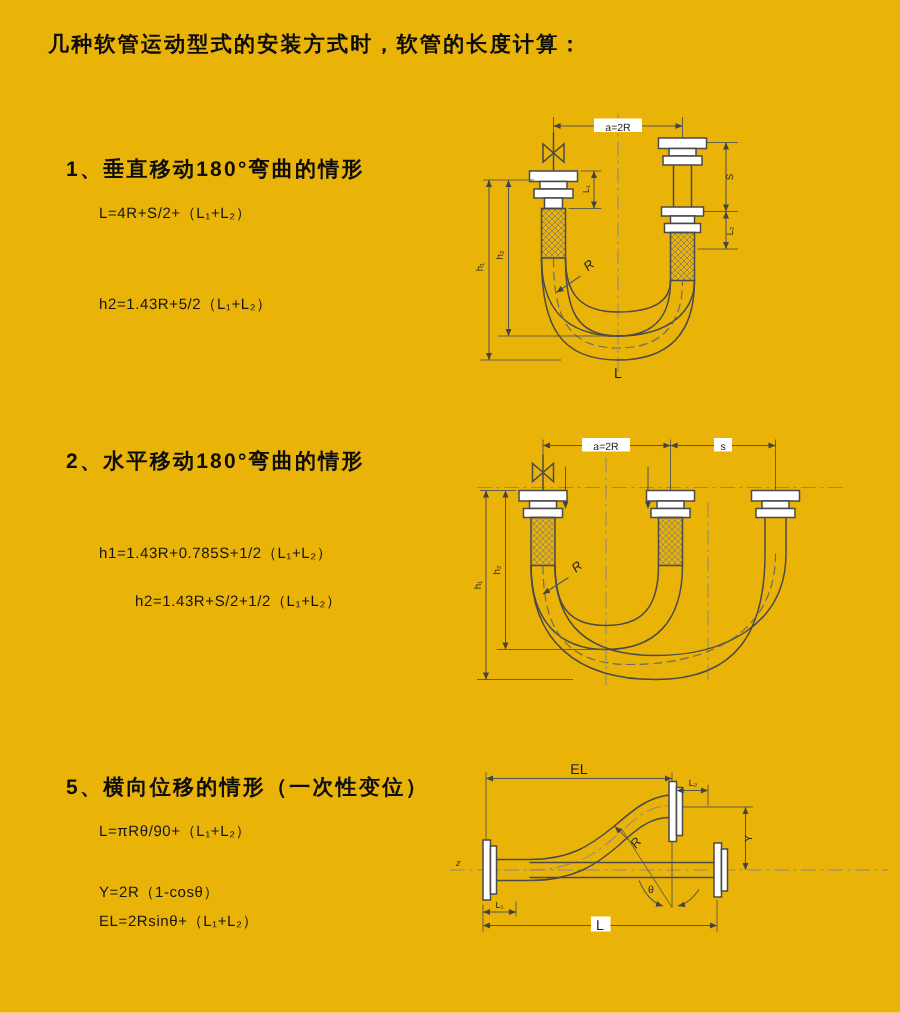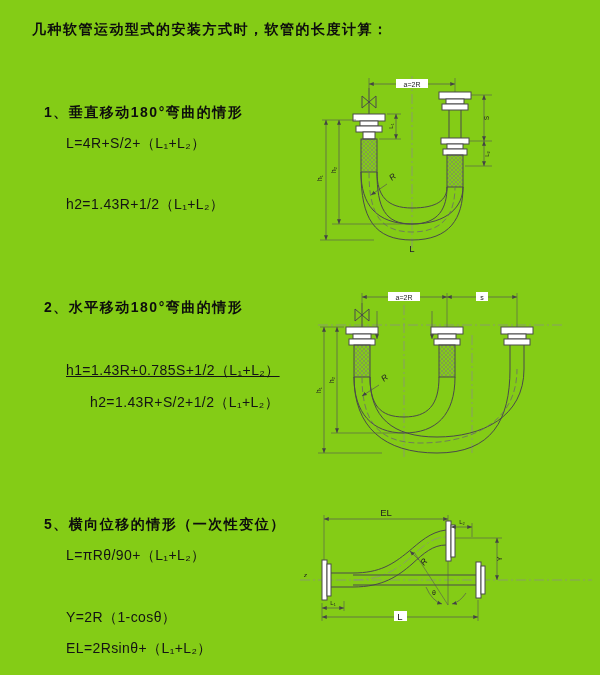--- a/index.html
+++ b/index.html
@@ -1,30 +1,30 @@
 <!DOCTYPE html>
 <html><head>
 <meta charset="utf-8">
 <style>
   html,body{margin:0;padding:0;}
   body{
     width:600px;height:675px;background:#ffffff;position:relative;overflow:hidden;
     font-family:"Liberation Sans","DejaVu Sans",sans-serif;color:#111;
   }
-  .page{position:absolute;inset:0;background:#84cc16;padding-left:20px;}
+  .page{position:absolute;inset:0;background:#eab308;padding-left:20px;}
   .page-title{
     position:absolute;left:32px;top:21px;font-size:14px;font-weight:bold;
     letter-spacing:1.5px;color:#0d0d0d;white-space:nowrap;
   }
   .sec-heading{
     position:absolute;font-size:14px;font-weight:bold;letter-spacing:1.5px;color:#0d0d0d;
     white-space:nowrap;
   }
   .formula{
-    position:absolute;font-size:14px;letter-spacing:.4px;color:#141414;white-space:nowrap;
+    position:absolute;font-size:10px;letter-spacing:.4px;color:#141414;white-space:nowrap;
   }
   svg{position:absolute;overflow:visible;}
   .ln{stroke:#4a4a4a;fill:none;stroke-width:1;}
   .fit{stroke:#4a4a4a;fill:#ffffff;stroke-width:1;}
   .braid{stroke:#4a4a4a;fill:url(#braidpat);stroke-width:1;}
   .dim{stroke:#555;stroke-width:.7;fill:none;}
   .ext{stroke:#555;stroke-width:.6;fill:none;}
   .cl{stroke:#8a8a8a;stroke-width:.7;stroke-dasharray:10 3 2 3;fill:none;}
   .dash{stroke:#6a6a6a;stroke-width:.8;stroke-dasharray:6 3;fill:none;}
   .dlab{fill:#222;font-family:"Liberation Sans",sans-serif;}
@@ -43,21 +43,21 @@
       <pattern id="braidpat" width="4" height="4" patternUnits="userSpaceOnUse">
         <path d="M0,4 L4,0 M0,0 L4,4" stroke="#7a7a7a" stroke-width="0.5"></path>
       </pattern>
     </defs>
   </svg>
 
   <div class="page-title">几种软管运动型式的安装方式时，软管的长度计算：</div>
 
   <div class="sec-heading" style="left:44px;top:104px;text-align:center;">1、垂直移动180°弯曲的情形</div>
   <div class="formula" style="left:66px;top:135px;">L=4R+S/2+（L₁+L₂）</div>
-  <div class="formula" style="left:66px;top:196px;">h2=1.43R+1/2（L₁+L₂）</div>
+  <div class="formula" style="left:66px;top:196px;">h2=1.43R+5/2（L₁+L₂）</div>
 
   <svg style="left:312px;top:70px;" width="280" height="190" viewBox="0 0 280 190">
 
     <line class="cl" x1="100" y1="6" x2="100" y2="183"></line>
 
     <g>
       <line class="ext" x1="57" y1="18" x2="57" y2="8"></line>
       <line class="ext" x1="143" y1="22" x2="143" y2="8"></line>
       <line class="dim" x1="57" y1="14" x2="143" y2="14" marker-start="url(#arr)" marker-end="url(#arr)"></line>
       <rect class="wbg" x="84" y="9" width="32" height="9"></rect>
@@ -129,21 +129,21 @@
     </g>
 
     <g>
       <line class="dim" x1="75" y1="114" x2="59" y2="125" marker-end="url(#arr)"></line>
       <text class="dlab" font-size="8.5" font-style="italic" transform="rotate(-40 80 111)" x="80" y="111">R</text>
     </g>
     <text class="dlab" x="100" y="182" font-size="9.5" text-anchor="middle">L</text>
   </svg>
 
   <div class="sec-heading" style="left:44px;top:299px;">2、水平移动180°弯曲的情形</div>
-  <div class="formula" style="left:66px;top:362px;text-decoration:underline;">h1=1.43R+0.785S+1/2（L₁+L₂）</div>
+  <div class="formula" style="left:66px;top:362px;">h1=1.43R+0.785S+1/2（L₁+L₂）</div>
   <div class="formula" style="left:66px;top:394px;margin-left:24px;">h2=1.43R+S/2+1/2（L₁+L₂）</div>
 
   <svg style="left:312px;top:285px;" width="290" height="180" viewBox="0 0 290 180">
     <line class="cl" x1="6" y1="40" x2="250" y2="40"></line>
     <line class="cl" x1="92" y1="20" x2="92" y2="172"></line>
     <line class="cl" x1="160" y1="50" x2="160" y2="170"></line>
 
     <g>
       <line class="ext" x1="50" y1="18" x2="50" y2="8"></line>
       <line class="ext" x1="135" y1="42" x2="135" y2="8"></line>
@@ -208,22 +208,22 @@
     </g>
 
     <g>
       <line class="dim" x1="67" y1="100" x2="50" y2="111" marker-end="url(#arr)"></line>
       <text class="dlab" font-size="8.5" font-style="italic" transform="rotate(-40 72 97)" x="72" y="97">R</text>
     </g>
   </svg>
 
   <div class="sec-heading" style="left:44px;top:516px;">5、横向位移的情形（一次性变位）</div>
   <div class="formula" style="left:66px;top:547px;">L=πRθ/90+（L₁+L₂）</div>
-  <div class="formula" style="left:66px;top:609px;text-align:right;">Y=2R（1-cosθ）</div>
-  <div class="formula" style="left:66px;top:640px;">EL=2Rsinθ+（L₁+L₂）</div>
+  <div class="formula" style="left:66px;top:588px;text-align:right;">Y=2R（1-cosθ）</div>
+  <div class="formula" style="left:66px;top:607px;">EL=2Rsinθ+（L₁+L₂）</div>
 
   <svg style="left:296px;top:505px;" width="300" height="135" viewBox="0 0 300 135">
     <line class="cl" x1="4" y1="75" x2="296" y2="75"></line>
     <text class="dlab" x="8" y="72" font-size="6" font-style="italic">z</text>
 
     <g>
       <rect class="fit" x="26" y="55" width="5" height="40"></rect>
       <rect class="fit" x="31" y="59" width="4" height="32"></rect>
       <line class="ln" x1="35" y1="68" x2="57" y2="68"></line>
       <line class="ln" x1="35" y1="82" x2="57" y2="82"></line>

